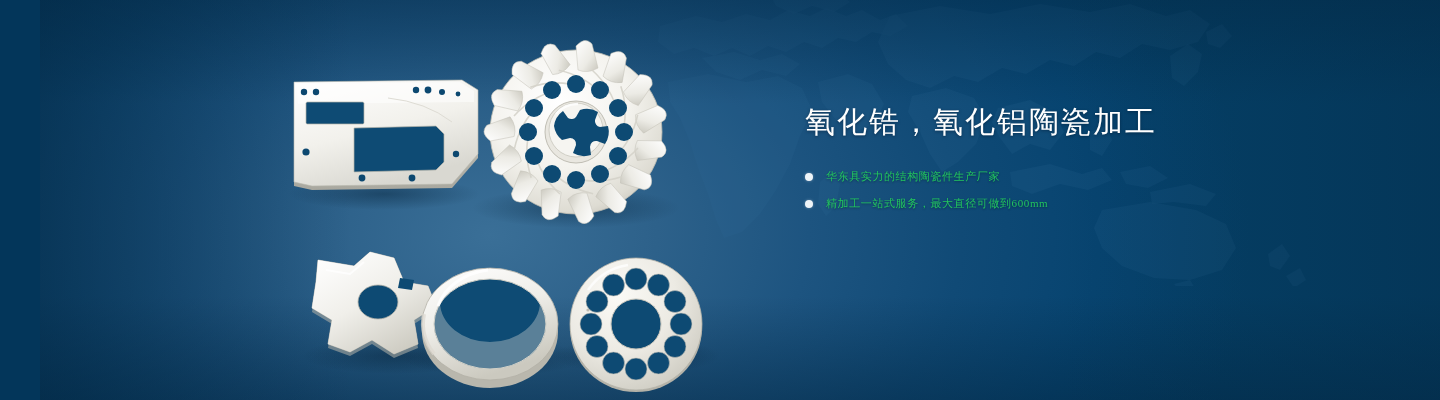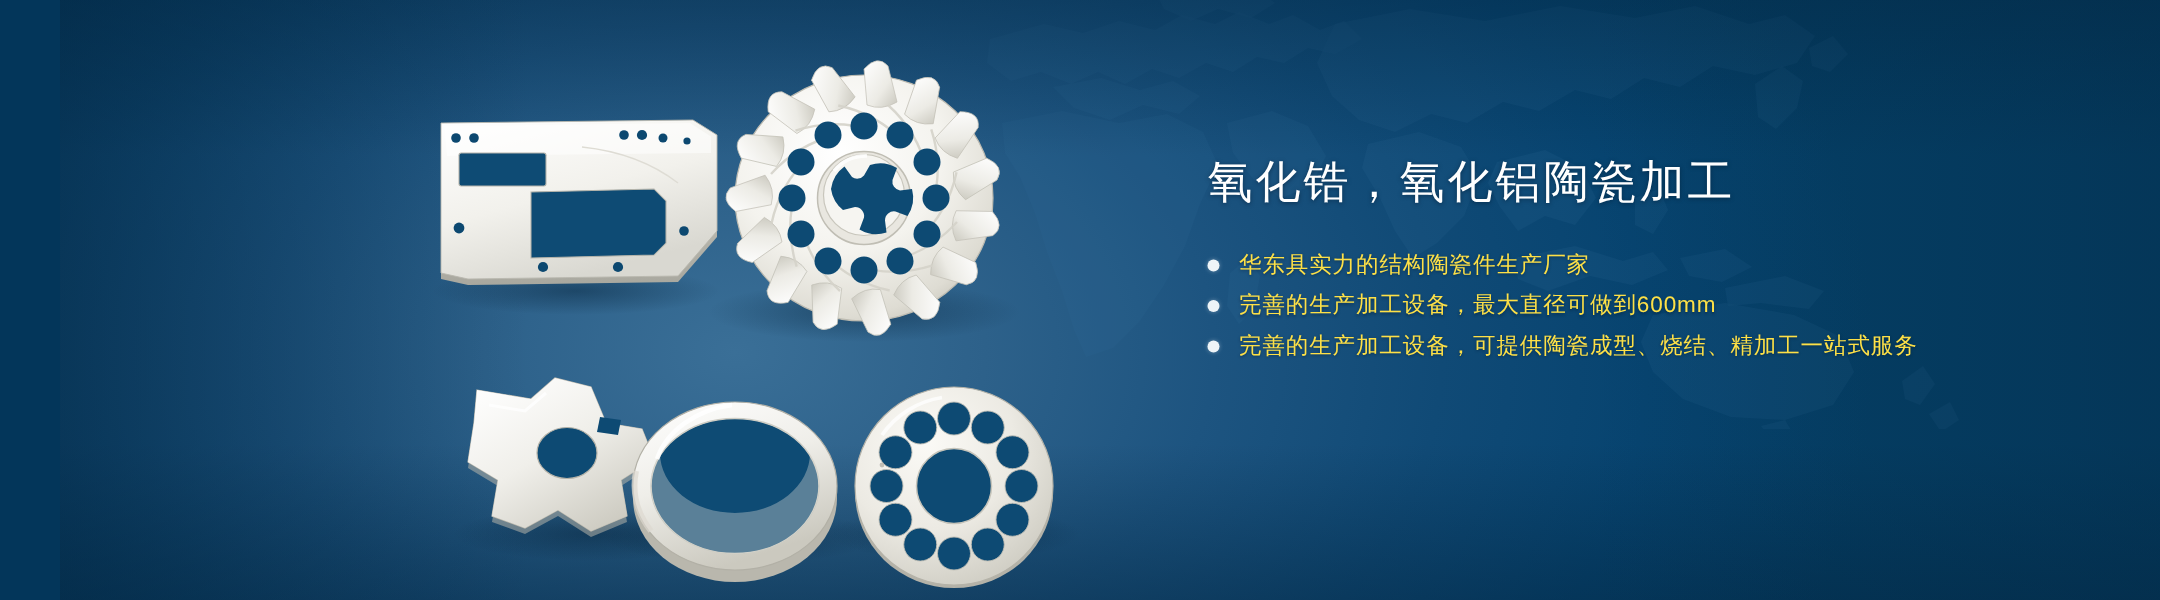--- a/index.html
+++ b/index.html
@@ -77,26 +77,27 @@
   }
   .dot {
     width: 8px; height: 8px;
     border-radius: 50%;
     background: #eef4f8;
     flex: 0 0 8px;
     margin-right: 13px;
     box-shadow: 0 0 3px rgba(255,255,255,.35);
   }
   .bullet-text {
-    color: #fde047;
-    font-size: 15px;
+    color: #22c55e;
+    font-size: 11px;
     letter-spacing: .6px;
     line-height: 1.35;
     white-space: nowrap;
     text-shadow: 0 1px 2px rgba(0,20,40,.45);
+    font-family: Liberation Serif, serif;
   }
 </style>
 </head>
 <body>
 
 <div class="banner">
 
   <div class="bg-base"></div>
   <div class="bg-glow"></div>
 
@@ -367,22 +368,18 @@
   <div class="content">
     <h1 class="headline">氧化锆，氧化铝陶瓷加工</h1>
 
     <ul class="bullets">
       <li class="bullet">
         <span class="dot"></span>
         <span class="bullet-text">华东具实力的结构陶瓷件生产厂家</span>
       </li>
       <li class="bullet">
         <span class="dot"></span>
-        <span class="bullet-text">完善的生产加工设备，最大直径可做到600mm</span>
-      </li>
-      <li class="bullet">
-        <span class="dot"></span>
-        <span class="bullet-text">完善的生产加工设备，可提供陶瓷成型、烧结、精加工一站式服务</span>
+        <span class="bullet-text">精加工一站式服务，最大直径可做到600mm</span>
       </li>
     </ul>
   </div>
 
 </div>
 
 </body></html>

